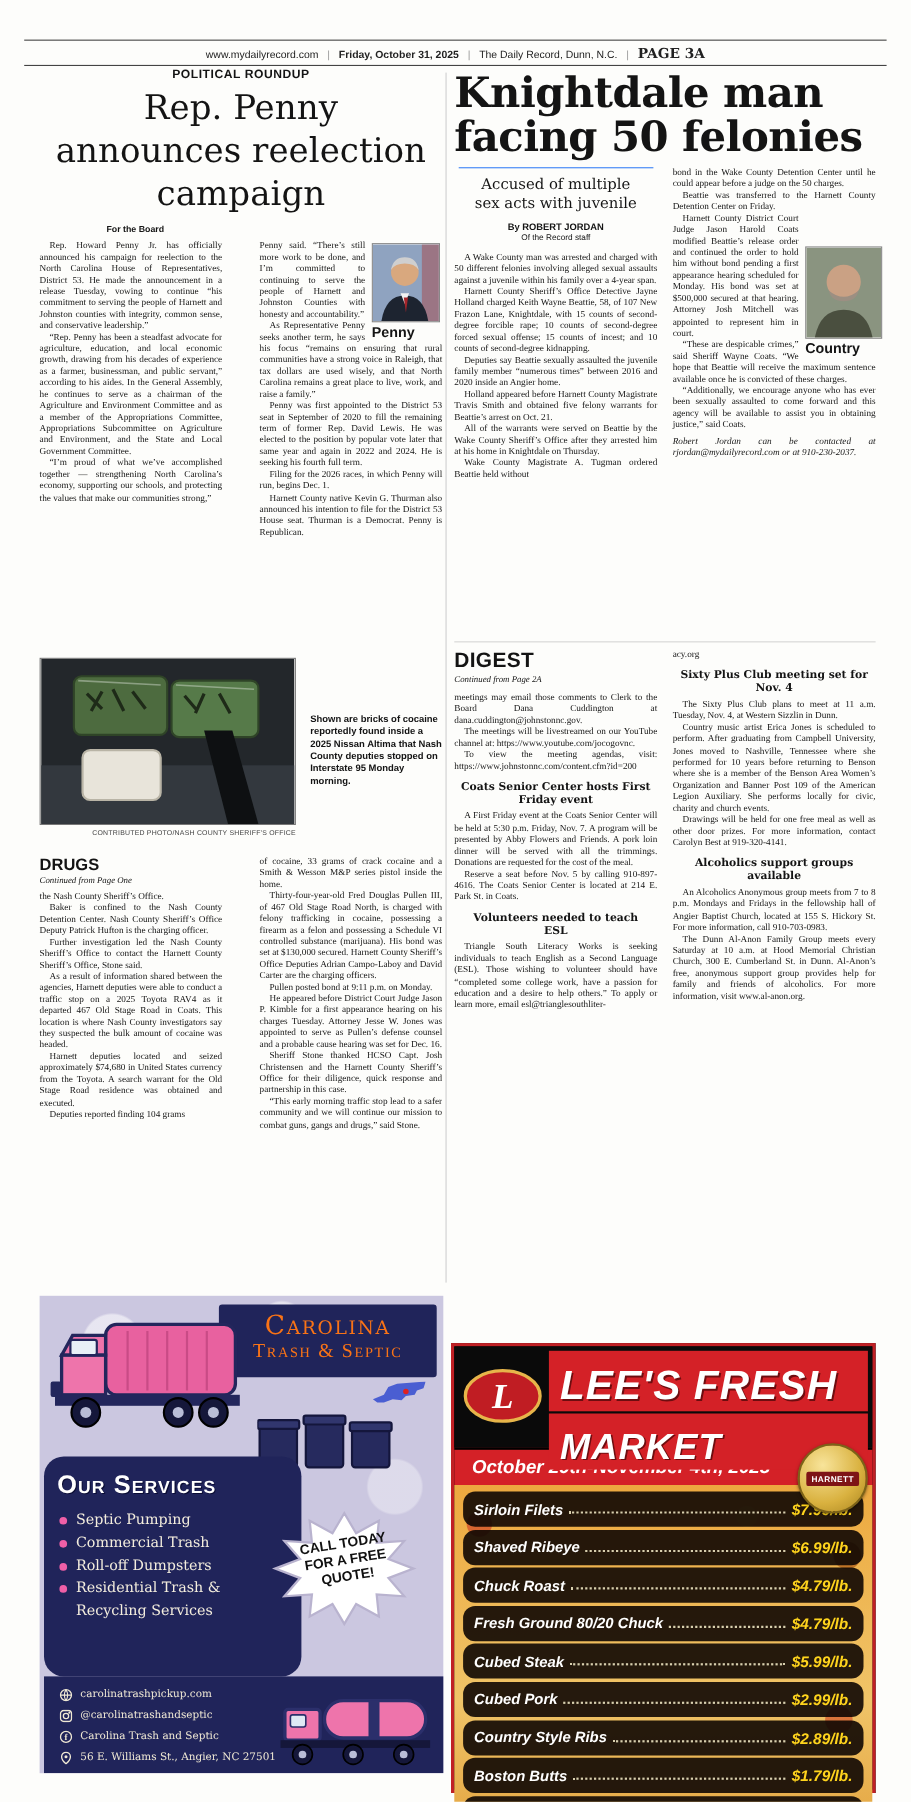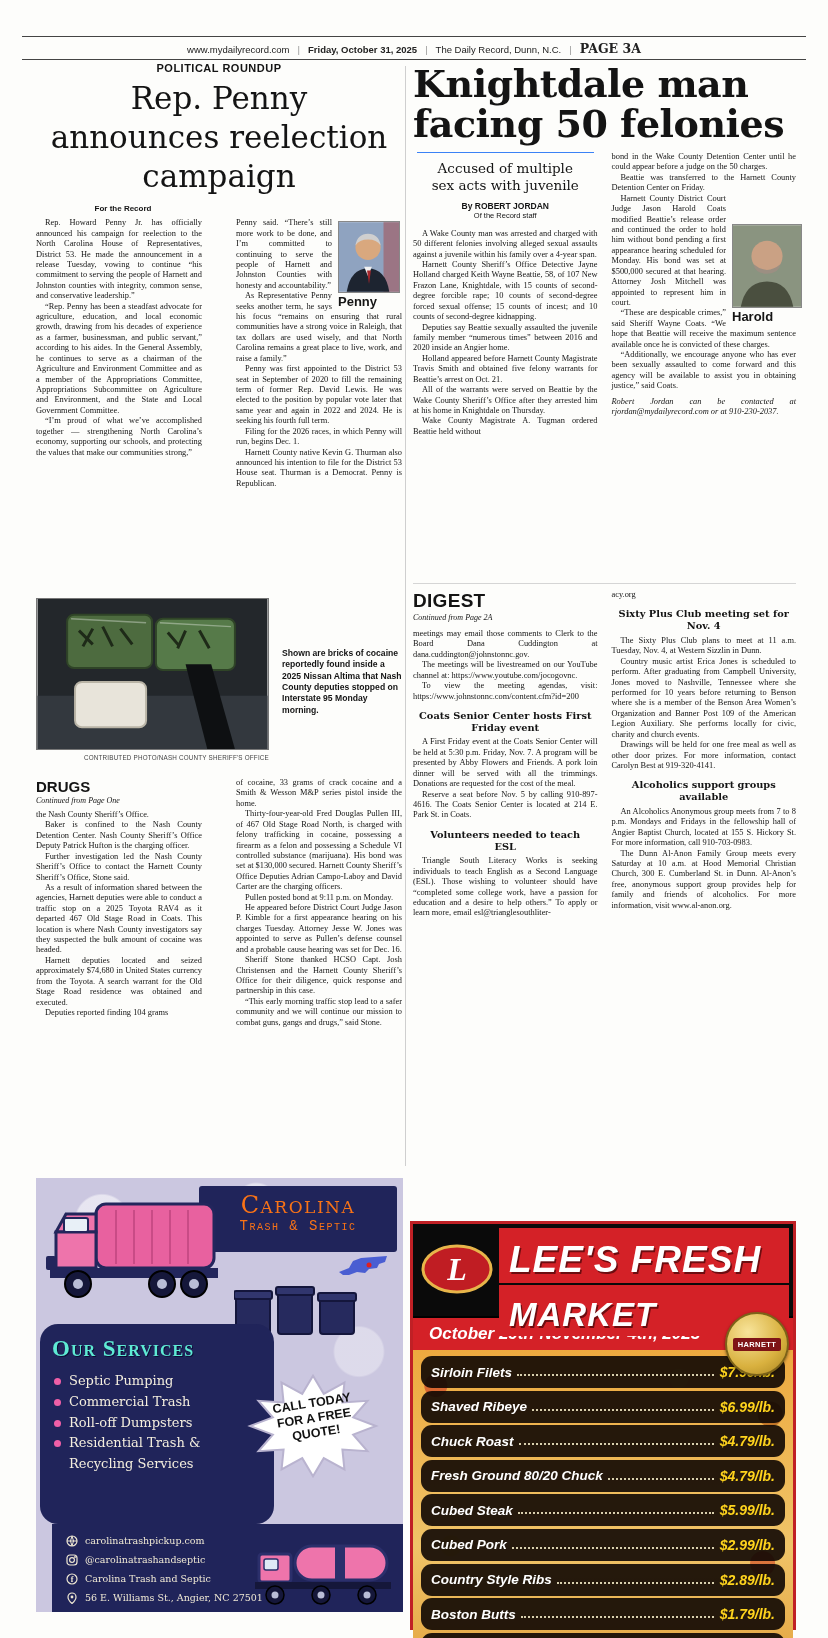--- a/index.html
+++ b/index.html
@@ -64,34 +64,34 @@
 
 .caro{position:absolute;left:36px;top:1178px;width:367px;height:434px;overflow:hidden;
  background:
   radial-gradient(circle at 18% 10%, rgba(255,255,255,.55) 0 26px, transparent 28px),
   radial-gradient(circle at 60% 6%, rgba(255,255,255,.5) 0 20px, transparent 22px),
   radial-gradient(circle at 88% 40%, rgba(255,255,255,.35) 0 24px, transparent 26px),
   #cbc7e0}
 .caro-head{position:absolute;right:6px;top:8px;width:198px;height:66px;background:#20245a;color:#f97316;
  text-align:center;font-variant:small-caps;padding-top:7px;border-radius:3px}
 .caro-head .l1{font-family:"DejaVu Serif",serif;font-size:24px;line-height:1.05;letter-spacing:1.5px}
-.caro-head .l2{font-family:Liberation Mono, monospace;font-size:14px;letter-spacing:1.5px}
+.caro-head .l2{font-family:Liberation Serif, serif;font-size:18px;letter-spacing:1.5px}
 .nc-map{position:absolute;right:16px;top:78px;width:48px;height:22px}
 .gtruck{position:absolute;left:6px;top:8px;width:205px;height:128px}
 .bins{position:absolute;left:198px;top:106px;width:125px;height:54px}
 .svc{position:absolute;left:4px;top:146px;width:234px;height:200px;background:#20245a;border-radius:18px;padding:12px 12px}
-.svc-title{color:#5eead4;font-family:Liberation Serif, serif;font-weight:bold;font-size:23px;font-variant:small-caps;letter-spacing:1px;text-shadow:1px 1px 0 #0b0d33}
+.svc-title{color:#ffffff;font-family:Liberation Sans, sans-serif;font-weight:bold;font-size:23px;font-variant:small-caps;letter-spacing:1px;text-shadow:1px 1px 0 #0b0d33}
 .svc ul{list-style:none;margin-top:9px}
 .svc li{color:#f4eede;font-family:"DejaVu Serif",serif;font-size:13px;line-height:1.6;padding-left:17px;position:relative}
 .svc li::before{content:"";position:absolute;left:2px;top:7px;width:7px;height:7px;border-radius:50%;background:#ef5fa7}
 .burst{position:absolute;left:206px;top:188px;width:142px;height:120px}
 .burst svg{position:absolute;left:0;top:0}
 .burst-text{position:absolute;left:24px;top:30px;width:96px;transform:rotate(-9deg);
  font-family:"Liberation Sans",sans-serif;font-weight:bold;font-size:12.5px;line-height:1.18;text-align:center;color:#111}
-.caro-foot{position:absolute;left:16px;top:346px;width:367px;height:88px;background:#20245a;padding:7px 0 0 14px}
+.caro-foot{position:absolute;left:4px;top:346px;width:367px;height:88px;background:#20245a;padding:7px 0 0 14px}
 .c-row{display:flex;align-items:center;gap:7px;color:#efe8d4;font-family:"DejaVu Serif",serif;font-size:9.5px;height:19px}
 .c-row svg{flex:0 0 auto}
 .struck{position:absolute;right:4px;top:354px;width:150px;height:78px}
 
 
 .lees{position:absolute;left:410px;top:1221px;width:386px;height:409px;border:3px solid #c02025;background:#000;display:flex;flex-direction:column}
 .lees-top{background:#0a0a0a;height:92px;position:relative;padding:4px 4px 4px 86px;display:flex;flex-direction:column;gap:2px}
 .lees-logo{position:absolute;left:8px;top:16px}
 .lees-band{background:#d42127;color:#fff;font-family:"Liberation Sans",sans-serif;font-weight:bold;font-style:italic;
  line-height:1;padding:13px 10px 5px;text-shadow:1.5px 1.5px 0 #6d0d10;letter-spacing:1px;width:100%}
@@ -135,21 +135,21 @@
 
 <div class="vrule"></div>
 
 <section class="penny">
   <div class="kicker">POLITICAL ROUNDUP</div>
   <div class="penny-hl">
       <div>Rep. Penny</div>
       <div>announces reelection</div>
       <div>campaign</div>
     </div>
-  <div class="byline1">For the Record</div>
+  <div class="byline1">For the Board</div>
   <div class="cols">
     <div class="col">
       <div>
           <p class="blk p">Rep. Howard Penny Jr. has officially announced his campaign for reelection to the North Carolina House of Representatives, District 53. He made the announcement in a release Tuesday, vowing to continue “his commitment to serving the people of Harnett and Johnston counties with integrity, common sense, and conservative leadership.”</p>
           <p class="blk p">“Rep. Penny has been a steadfast advocate for agriculture, education, and local economic growth, drawing from his decades of experience as a farmer, businessman, and public servant,” according to his aides. In the General Assembly, he continues to serve as a chairman of the Agriculture and Environment Committee and as a member of the Appropriations Committee, Appropriations Subcommittee on Agriculture and Environment, and the State and Local Government Committee.</p>
           <p class="blk p">“I’m proud of what we’ve accomplished together — strengthening North Carolina’s economy, supporting our schools, and protecting the values that make our communities strong,”</p>
         </div>
     </div>
     <div class="col">
       <div class="float-photo">
@@ -199,21 +199,21 @@
           <p class="blk lead">bond in the Wake County Detention Center until he could appear before a judge on the 50 charges.</p>
           <p class="blk p">Beattie was transferred to the Harnett County Detention Center on Friday.</p>
         </div>
       <div class="float-photo beattie-float">
         <svg width="70" height="84" viewBox="0 0 70 84">
           <rect width="70" height="84" fill="#8a9480"></rect>
           <circle cx="35" cy="32" r="16" fill="#caa184"></circle>
           <path d="M21,40 q14,12 28,0 q-2,10 -14,10 q-12,0 -14,-10Z" fill="#9c8f82"></path>
           <path d="M8,84 q5,-26 27,-26 q22,0 27,26Z" fill="#4a4f3f"></path>
         </svg>
-        <div class="ph-cap">Harold</div>
+        <div class="ph-cap">Country</div>
       </div>
       <div>
           <p class="blk p">Harnett County District Court Judge Jason Harold Coats modified Beattie’s release order and continued the order to hold him without bond pending a first appearance hearing scheduled for Monday. His bond was set at $500,000 secured at that hearing. Attorney Josh Mitchell was appointed to represent him in court.</p>
           <p class="blk p">“These are despicable crimes,” said Sheriff Wayne Coats. “We hope that Beattie will receive the maximum sentence available once he is convicted of these charges.</p>
           <p class="blk p">“Additionally, we encourage anyone who has ever been sexually assaulted to come forward and this agency will be available to assist you in obtaining justice,” said Coats.</p>
         </div>
       <p class="blk tag">Robert Jordan can be contacted at rjordan@mydailyrecord.com or at 910-230-2037.</p>
     </div>
   </div>
 </section>

